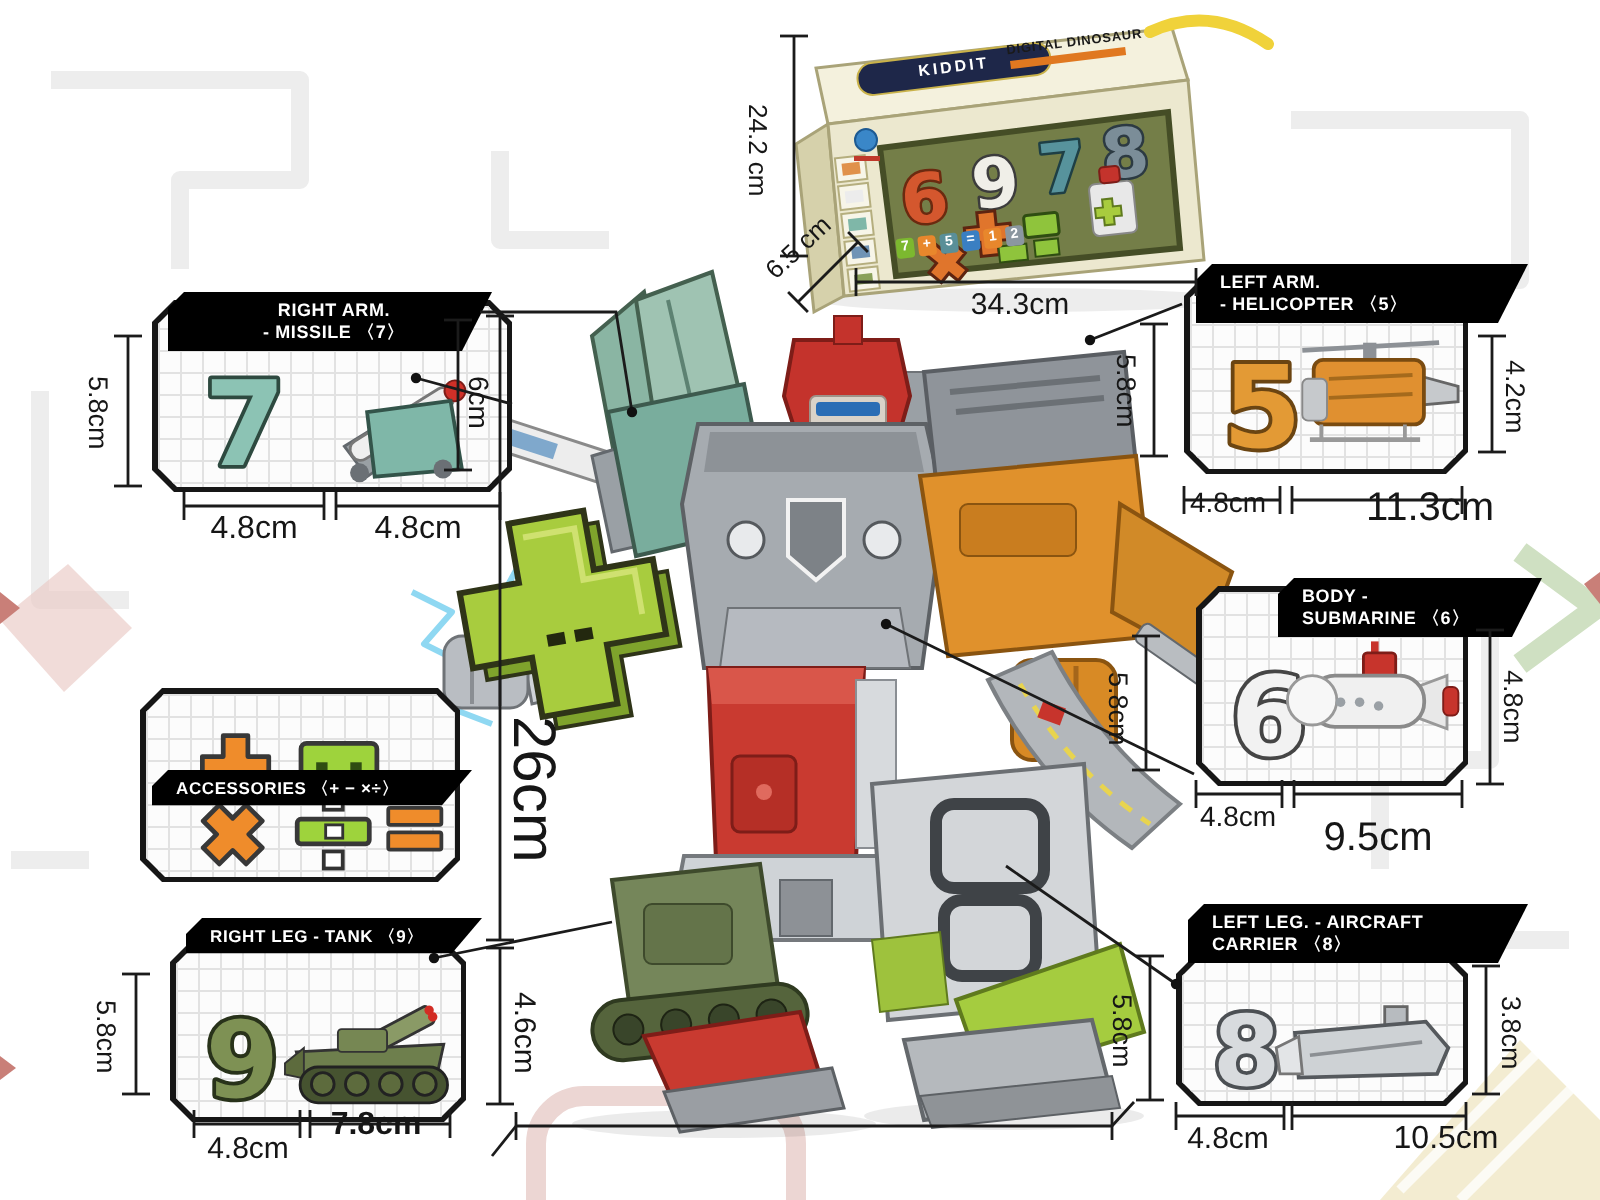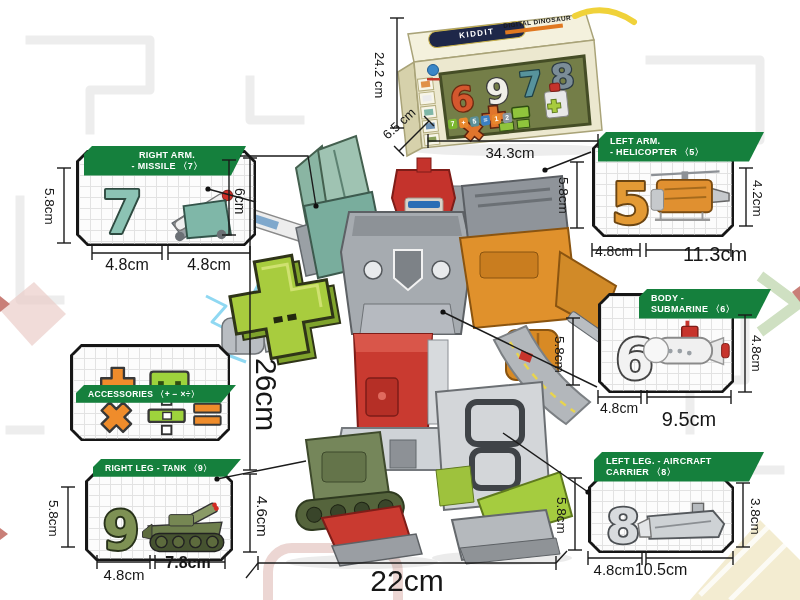--- a/index.html
+++ b/index.html
@@ -12,21 +12,21 @@
   .panel{position:absolute;background:#161616;z-index:3;
     clip-path:polygon(11px 0,calc(100% - 11px) 0,100% 11px,100% calc(100% - 11px),
     calc(100% - 11px) 100%,11px 100%,0 calc(100% - 11px),0 11px);}
   .panel-in{position:absolute;inset:2.5px;background-color:#fcfcfc;
     background-image:linear-gradient(#e2e2e2 1px,transparent 1px),
       linear-gradient(90deg,#e2e2e2 1px,transparent 1px);
     background-size:11px 11px;
     clip-path:polygon(10px 0,calc(100% - 10px) 0,100% 10px,100% calc(100% - 10px),
     calc(100% - 10px) 100%,10px 100%,0 calc(100% - 10px),0 10px);}
   .panel-art{position:absolute;inset:0;width:100%;height:100%;}
-  .banner{position:absolute;background:#15803d;color:#fff;z-index:4;
+  .banner{position:absolute;background:#000000;color:#fff;z-index:4;
     font:bold 9px/1.25 "Liberation Sans",sans-serif;letter-spacing:.3px;
     padding:4px 8px 3px 12px;
     clip-path:polygon(8px 0,100% 0,calc(100% - 15px) 100%,0 100%,0 8px);}
   .banner .b2{display:block;}
 
   
   .lbl{position:absolute;color:#161616;z-index:6;display:flex;align-items:center;
        justify-content:center;font-family:"Liberation Sans",sans-serif;white-space:nowrap;}
   .vert{writing-mode:vertical-rl;}
 
@@ -453,34 +453,33 @@
   <div class="lbl" style="left:372px;top:116px;width:54px;font-size:13px;transform:rotate(-43deg);">6.5 cm</div>
   <div class="lbl" style="left:462px;top:144px;width:96px;font-size:15px;">34.3cm</div>
 
   <div class="lbl vert" style="left:40px;top:168px;height:76px;width:18px;font-size:13.5px;">5.8cm</div>
   <div class="lbl" style="left:92px;top:256px;width:70px;font-size:16px;">4.8cm</div>
   <div class="lbl" style="left:168px;top:256px;width:82px;font-size:16px;">4.8cm</div>
 
   <div class="lbl vert" style="left:231px;top:170px;height:62px;width:17px;font-size:14px;">6cm</div>
   <div class="lbl vert" style="left:248px;top:345px;height:100px;width:36px;font-size:30px;">26cm</div>
   <div class="lbl vert" style="left:252px;top:484px;height:64px;width:20px;font-size:15px;">4.6cm</div>
-  <div class="lbl" style="left:352px;top:564px;width:110px;font-size:30px;">22cm</div>
 
   <div class="lbl vert" style="left:554px;top:163px;height:64px;width:18px;font-size:13.5px;">5.8cm</div>
   <div class="lbl vert" style="left:749px;top:168px;height:60px;width:17px;font-size:13.5px;">4.2cm</div>
   <div class="lbl" style="left:585px;top:243px;width:58px;font-size:14px;">4.8cm</div>
   <div class="lbl" style="left:631px;top:243px;width:88px;font-size:20px;padding-left:40px;">11.3cm</div>
 
   <div class="lbl vert" style="left:550px;top:320px;height:68px;width:18px;font-size:13.5px;">5.8cm</div>
   <div class="lbl vert" style="left:748px;top:320px;height:66px;width:17px;font-size:13.5px;">4.8cm</div>
   <div class="lbl" style="left:593px;top:400px;width:52px;font-size:14px;">4.8cm</div>
   <div class="lbl" style="left:648px;top:408px;width:82px;font-size:20px;">9.5cm</div>
 
   <div class="lbl vert" style="left:44px;top:487px;height:62px;width:18px;font-size:13.5px;">5.8cm</div>
   <div class="lbl" style="left:95px;top:566px;width:58px;font-size:15px;">4.8cm</div>
   <div class="lbl" style="left:153px;top:554px;width:70px;font-size:16px;font-weight:bold;">7.8cm</div>
 
   <div class="lbl vert" style="left:552px;top:480px;height:70px;width:18px;font-size:13.5px;">5.8cm</div>
   <div class="lbl vert" style="left:747px;top:485px;height:62px;width:17px;font-size:13.5px;">3.8cm</div>
   <div class="lbl" style="left:586px;top:561px;width:56px;font-size:15px;">4.8cm</div>
-  <div class="lbl" style="left:618px;top:561px;width:86px;font-size:16px;">10.5cm</div>
+  <div class="lbl" style="left:680px;top:561px;width:86px;font-size:16px;">10.5cm</div>
 
 </div>
 
 </body></html>

